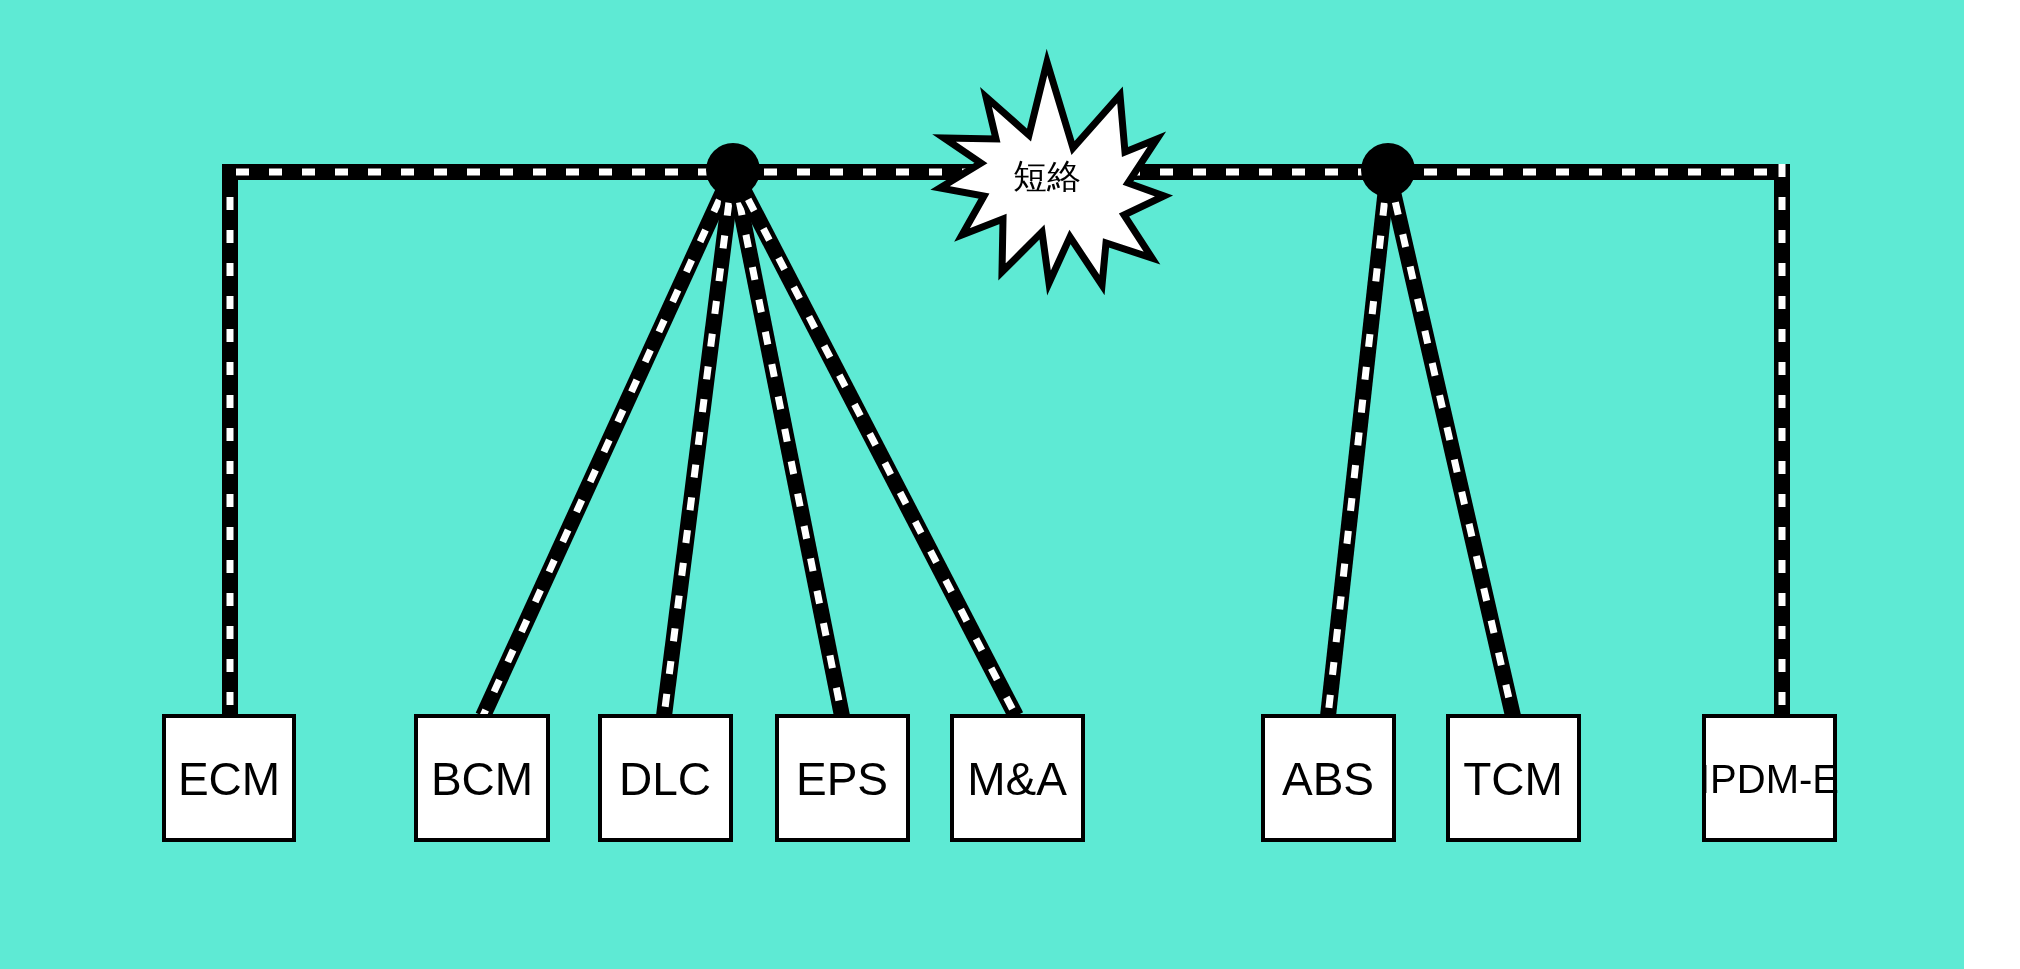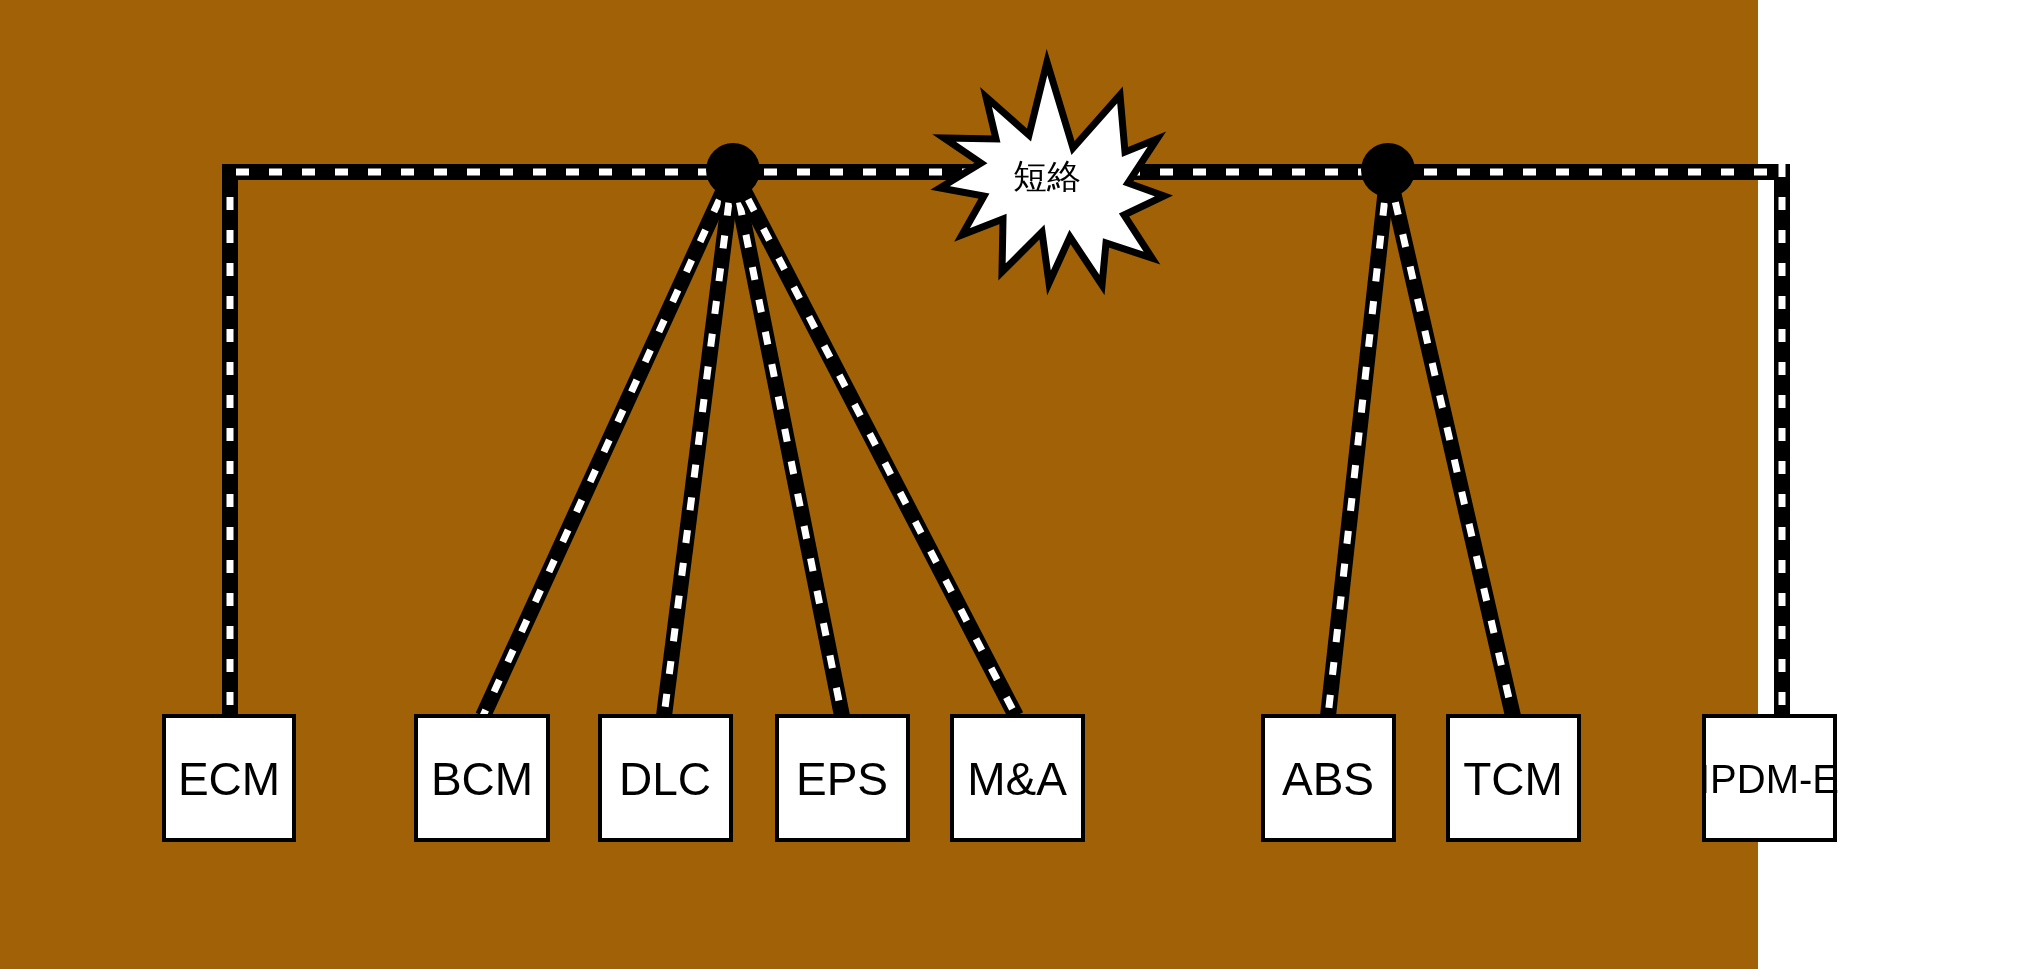--- a/index.html
+++ b/index.html
@@ -1,18 +1,18 @@
 <!DOCTYPE html>
 <html><head>
 <meta charset="utf-8">
 <style>
   html,body{margin:0;padding:0;background:#ffffff;}
   body{width:2020px;height:969px;overflow:hidden;
        font-family:"Liberation Sans","DejaVu Sans",sans-serif;}
-  #stage{position:relative;width:1758px;height:969px;background:#a16207;text-decoration:underline;}
+  #stage{position:relative;width:1964px;height:969px;background:#5eead4;text-decoration:underline;}
   svg#diagram{position:absolute;left:0;top:0;width:2020px;height:969px;display:block;}
   .box-rect{fill:#ffffff;stroke:#000000;stroke-width:4;}
   .box-label{font-family:"Liberation Sans","DejaVu Sans",sans-serif;
              font-size:46px;fill:#000000;text-anchor:middle;
              dominant-baseline:central;letter-spacing:0px;}
   .burst-shape{fill:#ffffff;stroke:#000000;stroke-width:7;stroke-linejoin:miter;}
   .burst-label{font-family:"DejaVu Sans","Liberation Sans",sans-serif;
                font-size:34px;fill:#000000;text-anchor:middle;
                dominant-baseline:central;}
   .wire-base{stroke:#000000;stroke-width:16;fill:none;stroke-linecap:butt;}

